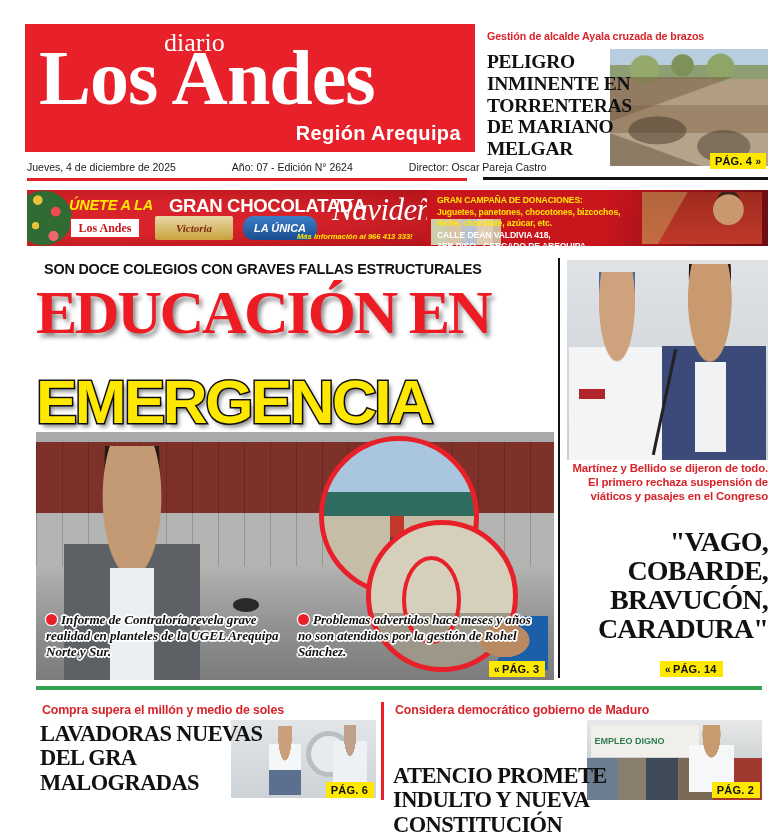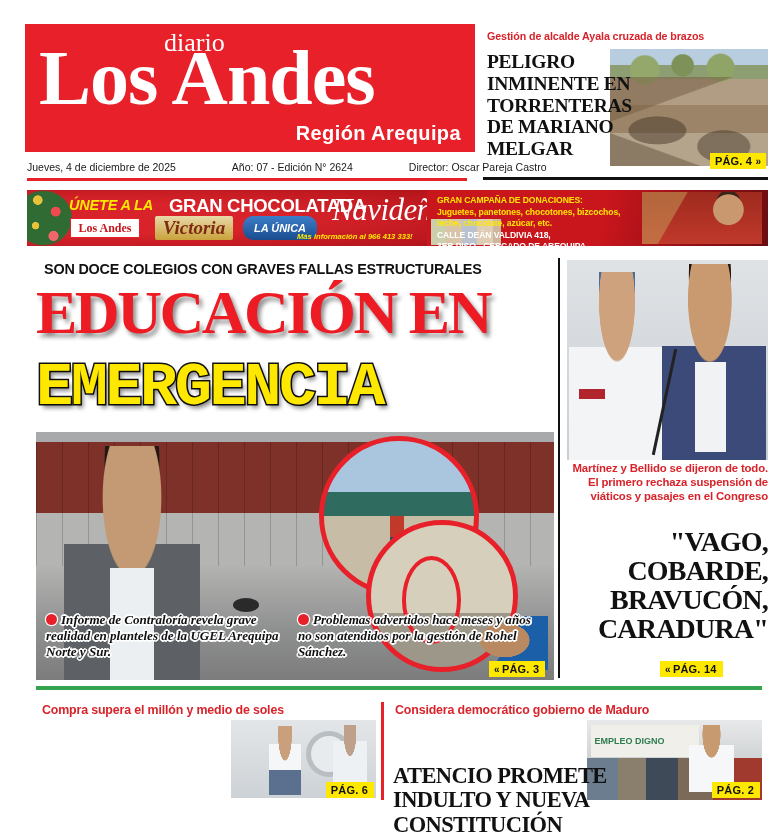--- a/index.html
+++ b/index.html
@@ -117,21 +117,21 @@
     font-family: "Liberation Serif", serif; font-weight: bold;
     font-size: 12px; color: #C9151C;
   }
   .logo-vic {
     position: absolute; left: 128px; top: 26px; width: 78px; height: 24px;
     background: linear-gradient(#e8d9a8, #c9a23c);
     display: flex; align-items: center; justify-content: center; border-radius: 2px;
   }
   .logo-vic span {
     font-family: "Liberation Serif", serif; font-style: italic; font-weight: bold;
-    font-size: 19px; color: #7d2b12;
+    font-size: 11px; color: #7d2b12;
   }
   .logo-unica {
     position: absolute; left: 216px; top: 26px; width: 74px; height: 24px;
     background: linear-gradient(#3c7ec9, #1a4d8f);
     display: flex; align-items: center; justify-content: center; border-radius: 10px;
   }
   .logo-unica span { font-weight: bold; font-size: 11px; color: #fff; font-style: italic; }
   .ban-right {
     position: relative; flex: 1; height: 100%;
     background: linear-gradient(100deg, #C9151C 0 52%, #8d1016 80%, #6b0d12 100%);
@@ -166,22 +166,22 @@
   }
   .hl-line1 {
     position: absolute; left: 36px; top: 282px; width: 520px;
     font-family: "Liberation Serif", serif; font-weight: bold;
     font-size: 62px; line-height: 0.98; color: #ED1C24;
     letter-spacing: -2.5px; white-space: nowrap;
     -webkit-text-stroke: 2.5px #ffffff; paint-order: stroke fill;
     text-shadow: 3px 4px 4px rgba(0,0,0,.45);
   }
   .hl-line2 {
-    position: absolute; left: 36px; top: 358px; width: 520px;
-    font-family: Liberation Mono, monospace; font-weight: bold;
+    position: absolute; left: 36px; top: 372px; width: 520px;
+    font-family: Liberation Sans, sans-serif; font-weight: bold;
     font-size: 62px; line-height: 0.98; color: #FFE800;
     letter-spacing: -2.5px; white-space: nowrap;
     -webkit-text-stroke: 3px #111111; paint-order: stroke fill;
     text-shadow: 3px 4px 4px rgba(0,0,0,.45);
     z-index: 4;
   }
 
   
   .main-photo {
     position: absolute; left: 36px; top: 432px; width: 518px; height: 248px;
@@ -483,20 +483,21 @@
     <span>PÁG. 14</span>
   </div>
 
   <div class="green-rule"></div>
 
   <div class="bl">
     <div class="bl-kicker">Compra supera el millón y medio de soles</div>
     <div class="bl-photo">
       <div class="bl-drum"></div>
     </div>
+    <div class="bl-head">LAVADORAS NUEVAS DEL GRA MALOGRADAS</div>
     <div class="pag-badge bl-pag">
       <span>PÁG. 6</span>
     </div>
   </div>
   <div class="bl-vrule"></div>
 
   <div class="br">
     <div class="br-kicker">Considera democrático gobierno de Maduro</div>
     <div class="br-photo">
       <div class="br-banner">EMPLEO DIGNO</div>

